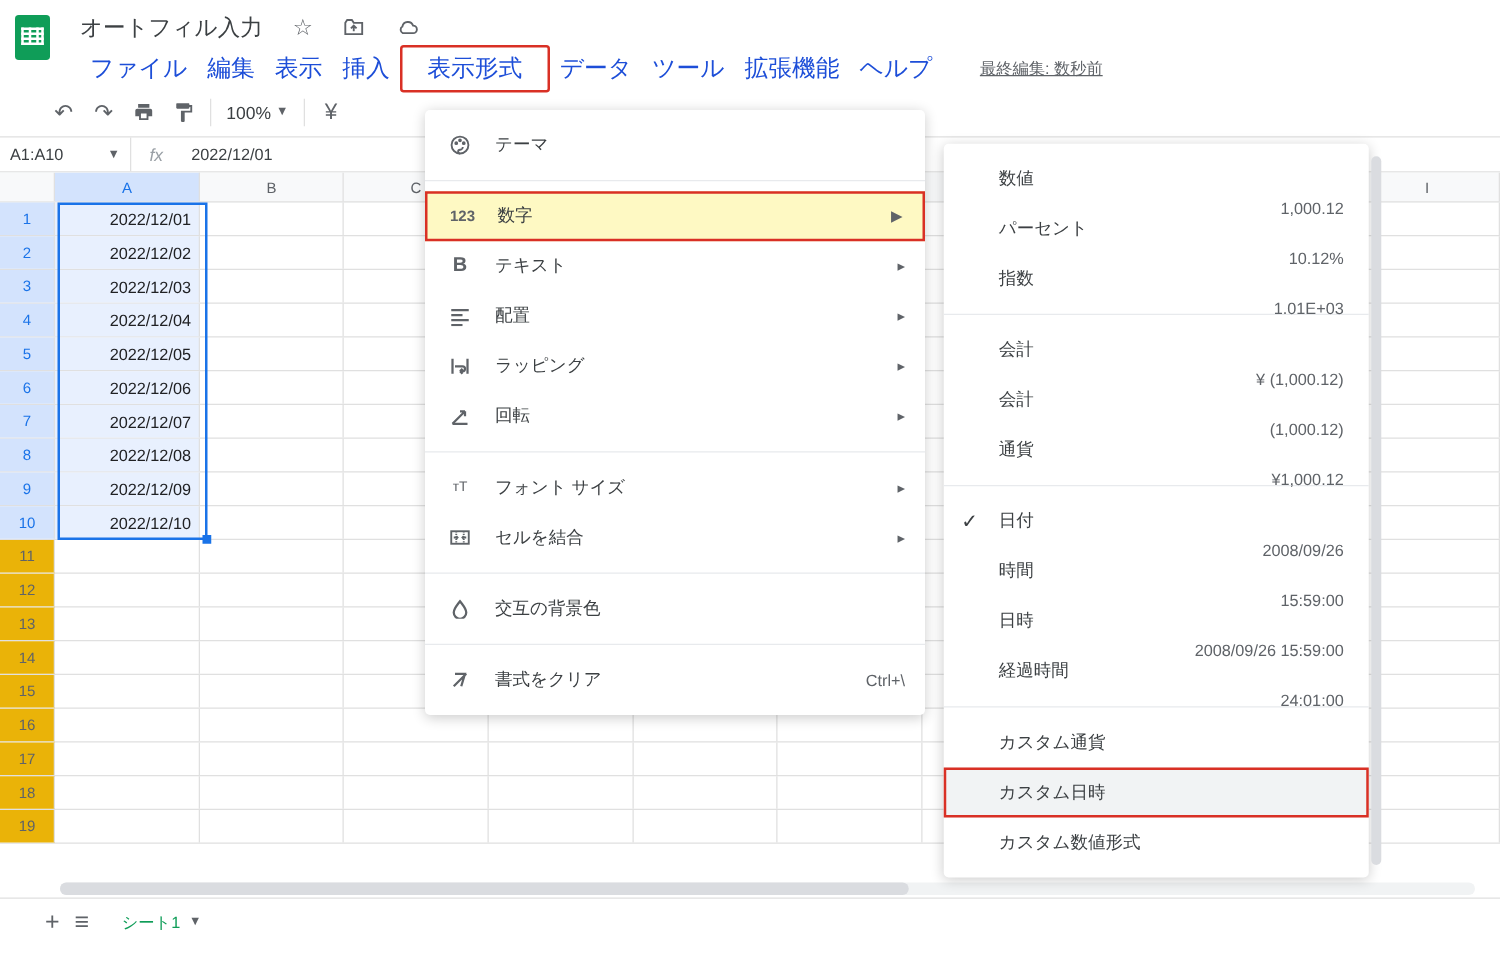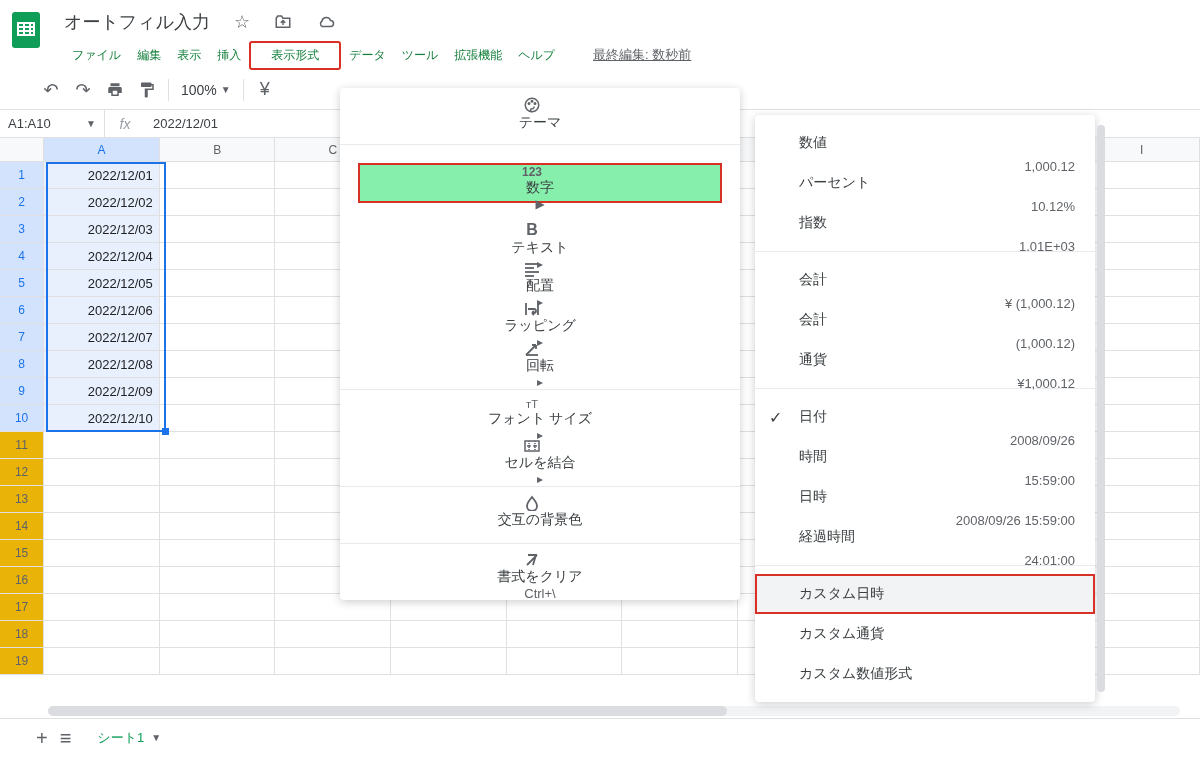--- a/index.html
+++ b/index.html
@@ -18,21 +18,21 @@
     linear-gradient(#fff,#fff) 6px 0/2px 100% no-repeat,
     linear-gradient(#fff,#fff) 12px 0/2px 100% no-repeat,
     linear-gradient(#fff,#fff) 16px 0/2px 100% no-repeat; }
   .title-area { flex: 1; }
   .title-row { display: flex; align-items: center; gap: 24px; height: 28px; }
   .doc-title { font-size: 18px; color: #3c4043; }
   .title-icon { color: #5f6368; font-size: 18px; cursor: pointer; }
   
   
   .menubar { display: flex; align-items: center; margin-top: 4px; height: 30px; }
-  .menu-item { padding: 4px 8px; font-size: 12px; color: #15803d; cursor: pointer; border-radius: 3px; }
+  .menu-item { padding: 4px 8px; font-size: 19px; color: #1d4ed8; cursor: pointer; border-radius: 3px; }
   .menu-item.highlight { border: 2px solid #d93025; padding: 4px 20px; }
   .last-edit { margin-left: 30px; font-size: 13px; color: #5f6368; text-decoration: underline; cursor: pointer; }
   
   
   .toolbar { display: flex; align-items: center; height: 40px; border-bottom: 1px solid #e0e0e0; padding: 0 8px 0 36px; gap: 2px; }
   .tbtn { width: 30px; height: 30px; display: flex; align-items: center; justify-content: center; color: #5f6368; font-size: 18px; cursor: pointer; border-radius: 3px; }
   .tsep { width: 1px; height: 22px; background: #e0e0e0; margin: 0 4px; }
   .zoom { font-size: 14px; color: #3c4043; padding: 0 6px; display: flex; align-items: center; gap: 4px; }
   .zoom .caret { font-size: 10px; color: #5f6368; }
   
@@ -64,22 +64,22 @@
   
   
   .sheet-tabs { position: absolute; bottom: 14px; left: 0; right: 0; height: 40px; border-top: 1px solid #e0e0e0; display: flex; align-items: center; padding: 0 36px; gap: 12px; background: #fff; }
   .sheet-add, .sheet-all { color: #5f6368; font-size: 20px; cursor: pointer; }
   .sheet-tab { padding: 8px 14px; font-size: 13px; color: #0f9d58; border-bottom: 2px solid transparent; display: flex; align-items: center; gap: 7px; cursor: pointer; }
   .sheet-tab .caret { font-size: 10px; color: #5f6368; }
   
   
   .menu { position: absolute; background: #fff; border-radius: 4px; box-shadow: 0 2px 10px rgba(0,0,0,.2); padding: 8px 0; z-index: 100; }
   .format-menu { top: 88px; left: 340px; width: 400px; }
-  .mitem { display: flex; align-items: center; height: 40px; padding: 0 16px; font-size: 14px; color: #3c4043; cursor: pointer; position: relative; flex-direction: column; }
-  .mitem.highlight { border: 2px solid #d93025; margin: 18px; height: 40px; background: #86efac; }
+  .mitem { display: flex; align-items: center; height: 40px; padding: 0 16px; font-size: 14px; color: #3c4043; cursor: pointer; position: relative; }
+  .mitem.highlight { border: 2px solid #d93025; margin: 0; height: 40px; background: #fef9c3; }
   .micon { width: 24px; margin-right: 16px; color: #5f6368; font-size: 16px; display: flex; justify-content: center; }
   .mlabel { flex: 1; }
   .marrow { color: #5f6368; font-size: 12px; }
   .mshort { color: #5f6368; font-size: 13px; }
   .mdiv { height: 1px; background: #e8eaed; margin: 8px 0; }
   
   .submenu { top: 115px; left: 755px; width: 340px; }
   .sitem { display: flex; align-items: center; justify-content: space-between; height: 40px; padding: 0 20px 0 44px; font-size: 14px; color: #3c4043; cursor: pointer; position: relative; gap: 20px; }
   .sitem.highlight { border: 2px solid #d93025; background: #f1f3f4; padding: 0 18px 0 42px; }
   .sright { color: #5f6368; font-size: 13px; margin-top: 46px; }
@@ -541,25 +541,25 @@
     </div>
   <div class="sitem">
       <span>日時</span>
       <span class="sright">2008/09/26 15:59:00</span>
     </div>
   <div class="sitem">
       <span>経過時間</span>
       <span class="sright">24:01:00</span>
     </div>
   <div class="mdiv"></div>
+  <div class="sitem">
+      <span>カスタム通貨</span>
+    </div>
   <div class="sitem highlight">
       <span>カスタム日時</span>
-    </div>
-  <div class="sitem">
-      <span>カスタム通貨</span>
     </div>
   <div class="sitem">
       <span>カスタム数値形式</span>
     </div>
   <div class="submenu-scroll"></div>
 </div>
 
 <div class="hscroll">
     <div class="hscroll-thumb"></div>
   </div>

